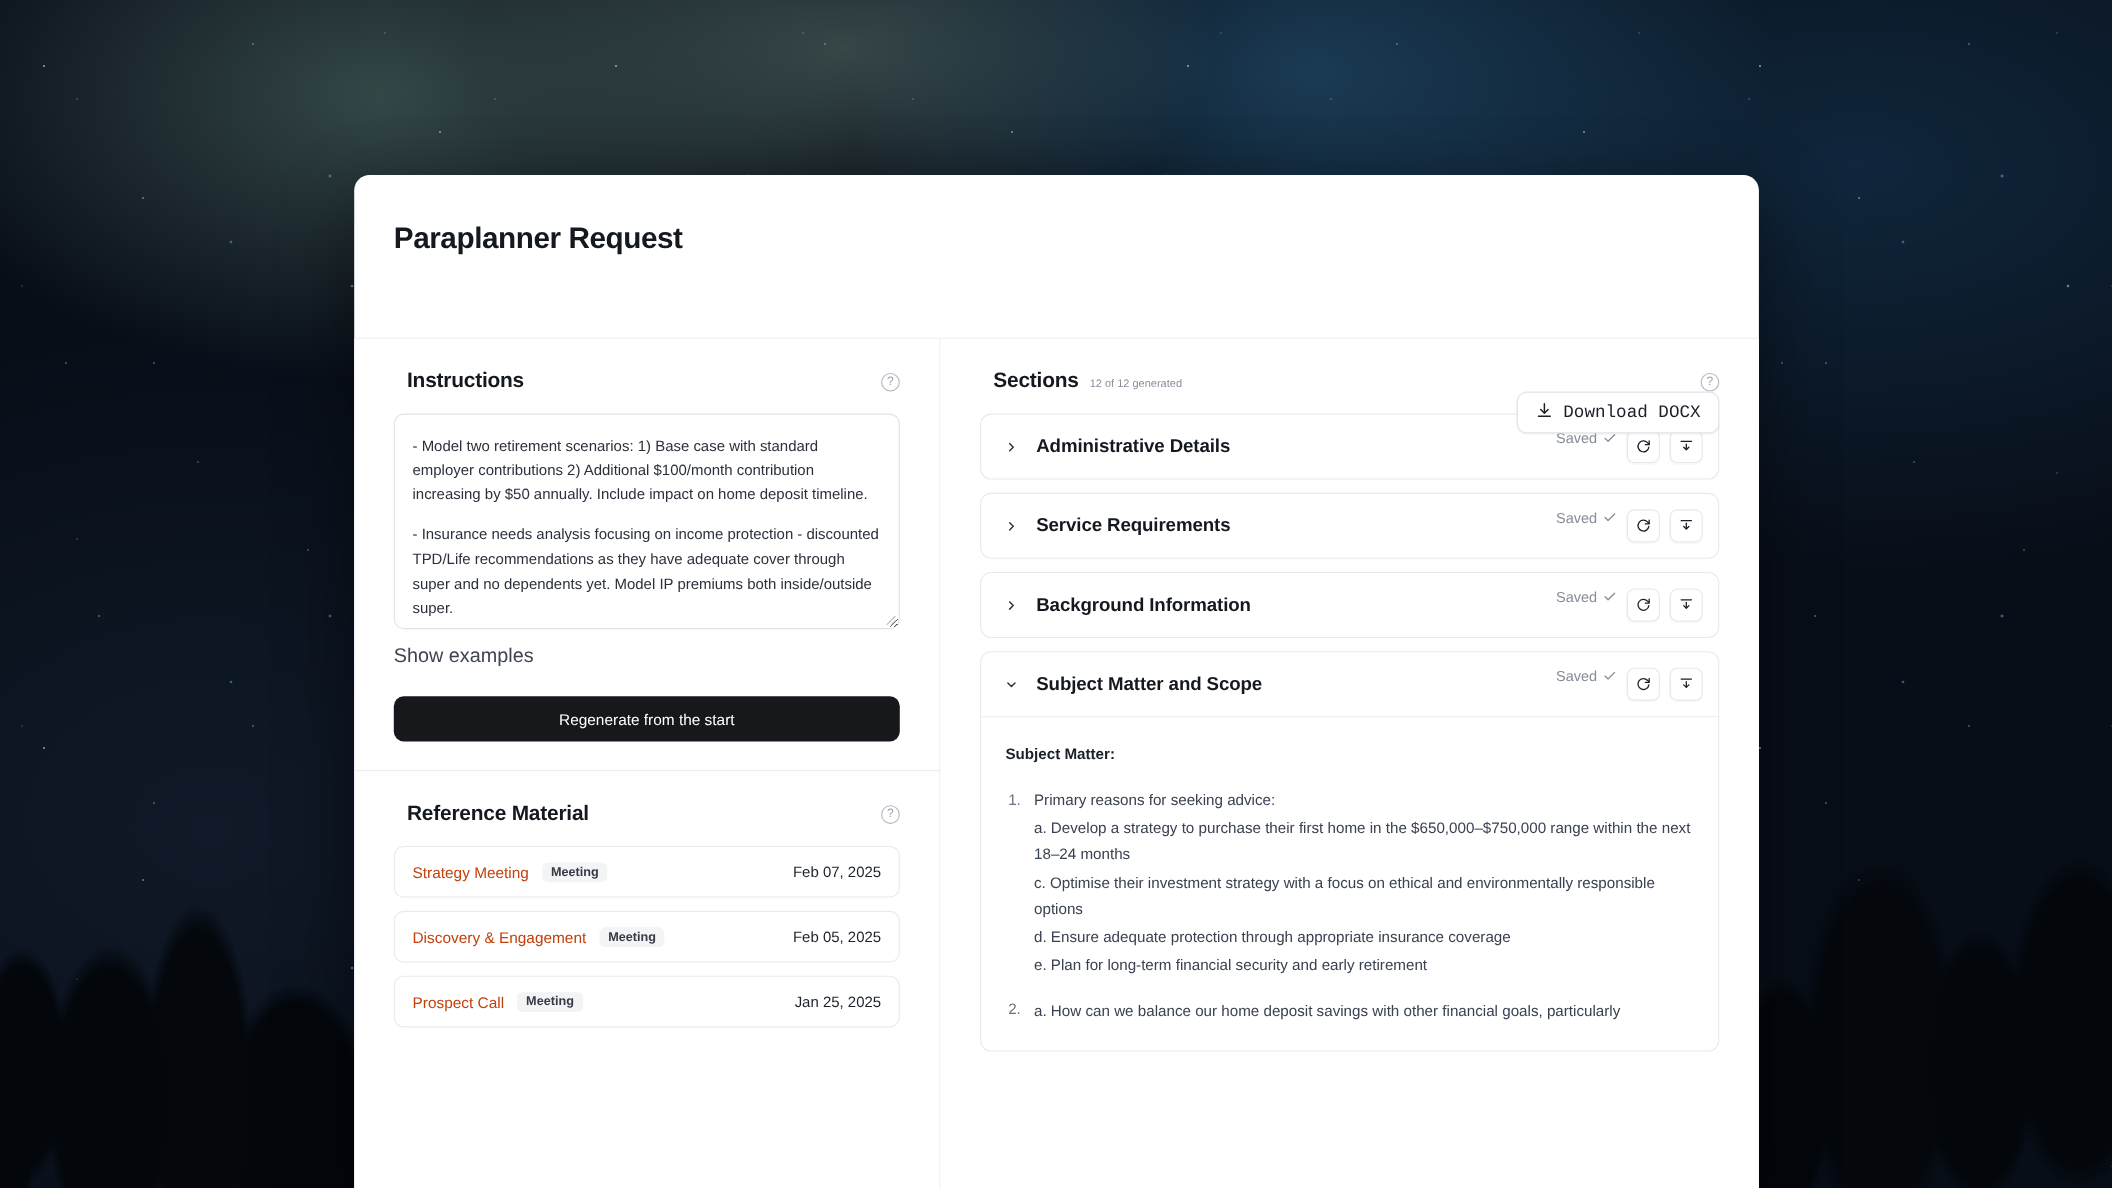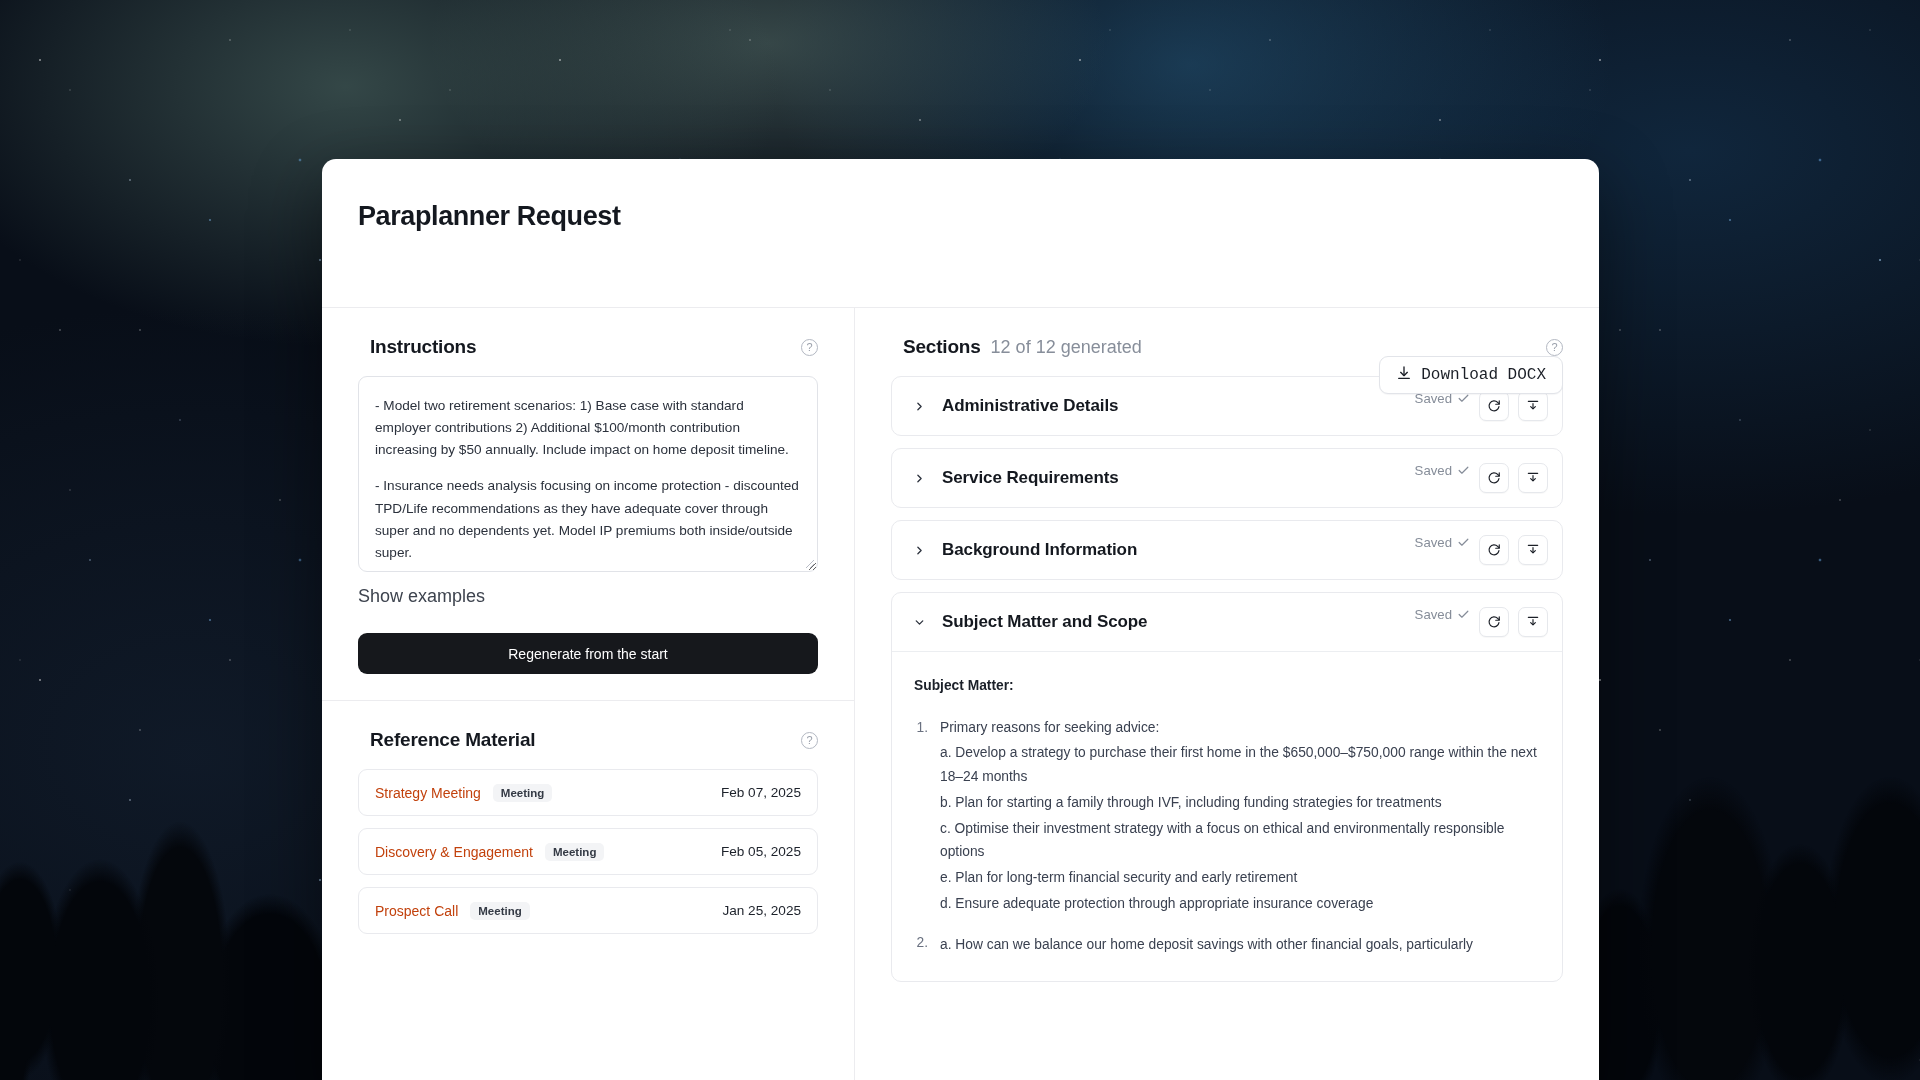--- a/index.html
+++ b/index.html
@@ -169,21 +169,21 @@
     margin-bottom: 18px;
   }
   .panel-title {
     font-size: 19px;
     font-weight: 700;
     letter-spacing: -0.2px;
     color: #14181f;
     margin-left: 12px;
   }
   .panel-title-row { display: flex; align-items: baseline; gap: 10px; }
-  .panel-sub { font-size: 18px; color: #878e9a; }
+  .panel-sub { font-size: 10px; color: #878e9a; }
   .help-icon {
     width: 17px; height: 17px; border-radius: 50%;
     border: 1.4px solid #b3b8c2;
     color: #9aa0ab;
     font-size: 11px; line-height: 14px; text-align: center;
     font-family: "Liberation Sans", sans-serif;
     cursor: pointer;
     flex: 0 0 auto;
   }
 
@@ -538,24 +538,23 @@
               <div class="section-body">
                 <div class="sb-strong">Subject Matter:</div>
 
                 <div class="sb-ol">
                   <div class="sb-li">
                     <span class="sb-num">1.</span>
                     <div>
                       <div>Primary reasons for seeking advice:</div>
                       <div class="sb-sublist">
                         <div class="sb-sub">a. Develop a strategy to purchase their first home in the $650,000–$750,000 range within the next 18–24 months</div>
-                        <div class="sb-sub">b. Plan for starting a family through IVF, including funding strategies for treatments</div>
                         <div class="sb-sub">c. Optimise their investment strategy with a focus on ethical and environmentally responsible options</div>
+                        <div class="sb-sub">d. Ensure adequate protection through appropriate insurance coverage</div>
                         <div class="sb-sub">e. Plan for long-term financial security and early retirement</div>
-                        <div class="sb-sub">d. Ensure adequate protection through appropriate insurance coverage</div>
                       </div>
                     </div>
                   </div>
 
                   <div class="sb-li">
                     <span class="sb-num">2.</span>
                     <div>
                       <div class="sb-sublist">
                         <div class="sb-sub">a. How can we balance our home deposit savings with other financial goals, particularly</div>
                       </div>

